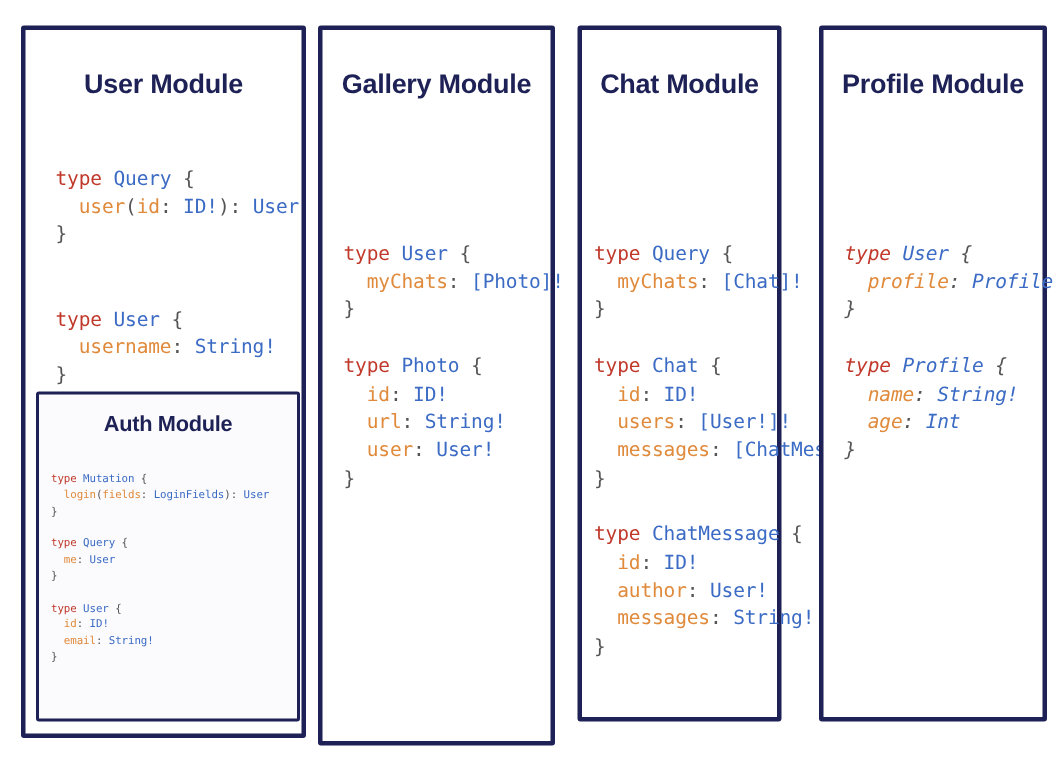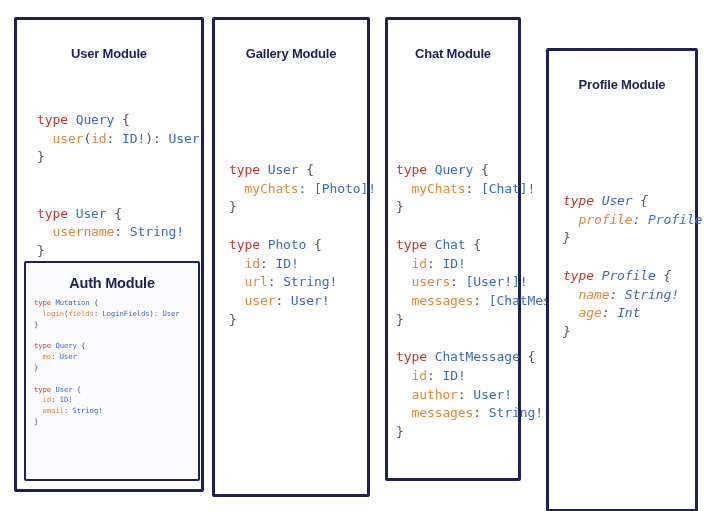--- a/index.html
+++ b/index.html
@@ -28,21 +28,21 @@
     position: absolute;
     box-sizing: border-box;
     background: #ffffff;
     border: 3px solid #1d2155;
     border-radius: 2px;
   }
 
   .panel-user    { left: 14px;  top: 17px;  width: 190px; height: 475px; }
   .panel-gallery { left: 212px; top: 17px;  width: 158px; height: 480px; }
   .panel-chat    { left: 374px; top: 17px;  width: 136px; height: 464px; margin-left: 11px; }
-  .panel-profile { left: 546px; top: 17px;  width: 152px; height: 464px; margin-top: 31px; }
+  .panel-profile { left: 546px; top: 17px;  width: 152px; height: 464px; }
 
   .panel-auth {
     position: absolute;
     box-sizing: border-box;
     left: 7px;
     top: 241px;
     width: 176px;
     height: 220px;
     background: #fbfbfd;
     border: 2px solid #1d2155;
@@ -56,21 +56,21 @@
     left: 0;
     right: 0;
     text-align: center;
     color: #1d2155;
     font-weight: bold;
     letter-spacing: -0.2px;
     white-space: nowrap;
   }
   .title-main {
     top: 26px;
-    font-size: 13px;
+    font-size: 18px;
   }
   .title-auth {
     top: 12px;
     font-size: 14.5px;
   }
 
   
   .code {
     position: absolute;
     font-family: "DejaVu Sans Mono", monospace;
@@ -85,21 +85,21 @@
   .code-auth {
     font-size: 7.2px;
     letter-spacing: -0.05px;
     line-height: 1.5;
   }
 
   .code-user    { left: 20px;  top: 78px;  }
   .code-gallery { left: 14px;  top: 128px; }
   .code-chat    { left: 8px;   top: 128px; }
   .code-profile { left: 14px;  top: 128px; font-style: italic; }
-  .code-authblk { left: 8px;   top: 28px;  }
+  .code-authblk { left: 8px;   top: 44px;  }
 
   
   .kw   { color: #c0392b; }   
   .tp   { color: #3b6bc4; }   
   .fld  { color: #e08a3c; }   
   .pn   { color: #555555; }   
 </style>
 </head>
 <body>
 

